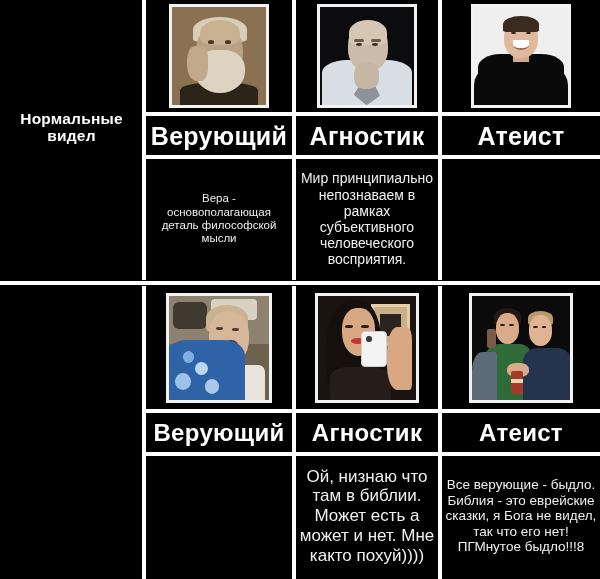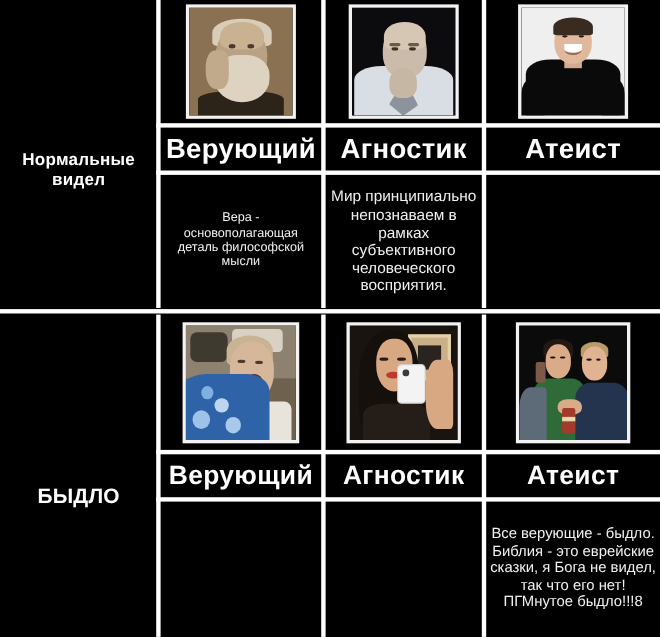--- a/index.html
+++ b/index.html
@@ -27,21 +27,21 @@
     background: #ffffff;
     height: 4px;
   }
 
   
   .rowlabel {
     position: absolute;
     left: 0;
     width: 143px;
     display: flex;
-    align-items: flex-end;
+    align-items: flex-start;
     justify-content: center;
     text-align: center;
     color: #ffffff;
     font-weight: bold;
     line-height: 1.12;
     letter-spacing: 0.2px;
   }
   .rowlabel.top { font-size: 15.5px; }
   .rowlabel.bottom { font-size: 19px; }
 
@@ -278,23 +278,20 @@
 
 <div class="meme">
 
   <div class="rowlabel top" style="top:110px; height:62px;">
     <div>
       <div>Нормальные</div>
       <div>видел</div>
     </div>
   </div>
 
-  <div class="rowlabel bottom" style="top:412px; height:50px;">
-    <div>БЫДЛО</div>
-  </div>
 
   <div class="picwrap" style="left:146px; top:0; width:146px; height:112px;">
     <div class="frame" style="width:100px; height:104px;">
       <div class="art">
         <div class="hugo-bg"></div>
         <div class="hugo-coat"></div>
         <div class="hugo-hair"></div>
         <div class="hugo-head"></div>
         <div class="hugo-fore"></div>
         <div class="hugo-eye l"></div>
@@ -410,20 +407,21 @@
             <em></em>
           </div>
       </div>
     </div>
   </div>
 
   <div class="hdr b" style="left:146px; top:414px; width:146px; height:38px;">Верующий</div>
   <div class="hdr b" style="left:296px; top:414px; width:142px; height:38px;">Агностик</div>
   <div class="hdr b" style="left:442px; top:414px; width:158px; height:38px;">Атеист</div>
 
+  <div class="body t-big2" style="left:296px; top:457px; width:142px; height:118px;">Ой, низнаю что там в библии. Может есть а может и нет. Мне както похуй))))</div>
   <div class="body t-cond" style="left:442px; top:457px; width:158px; height:118px;">Все верующие - быдло. Библия - это еврейские сказки, я Бога не видел, так что его нет! ПГМнутое быдло!!!8</div>
 
   <div class="vline" style="left:142px; top:0; height:280px;"></div>
   <div class="vline" style="left:292px; top:0; height:280px;"></div>
   <div class="vline" style="left:438px; top:0; height:280px;"></div>
 
   <div class="vline" style="left:142px; top:286px; height:293px;"></div>
   <div class="vline" style="left:292px; top:286px; height:293px;"></div>
   <div class="vline" style="left:438px; top:286px; height:293px;"></div>
 

